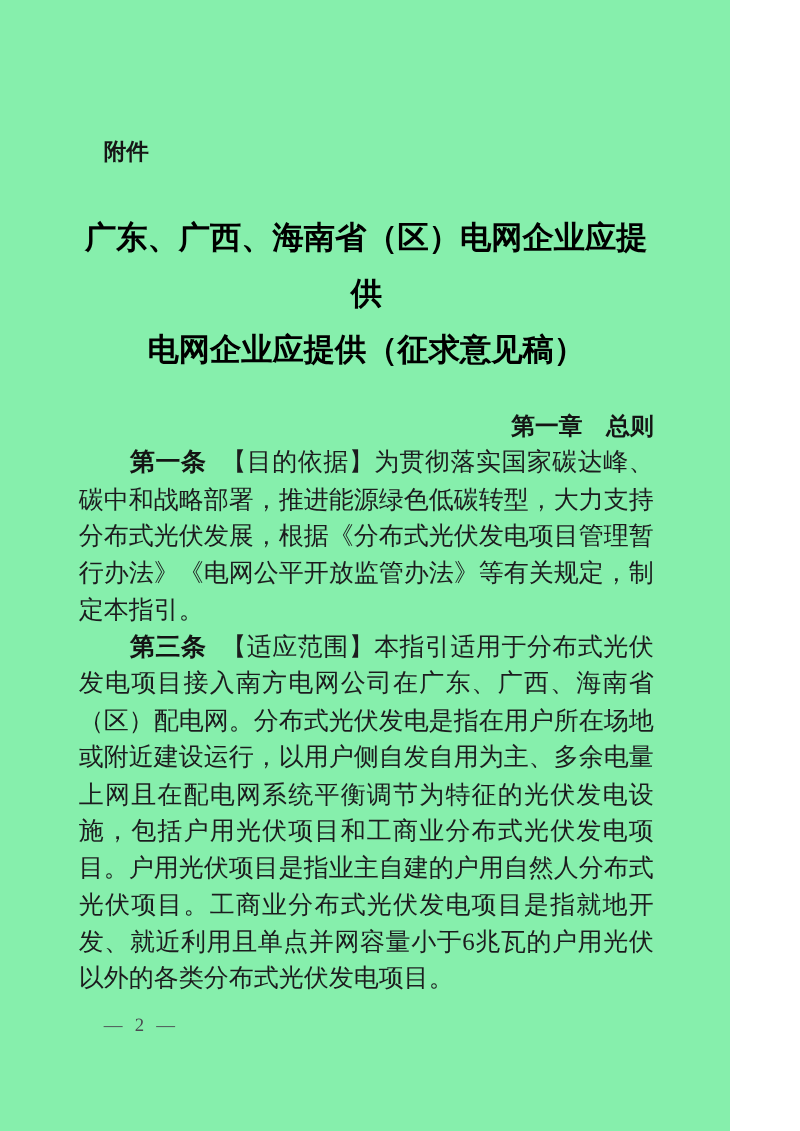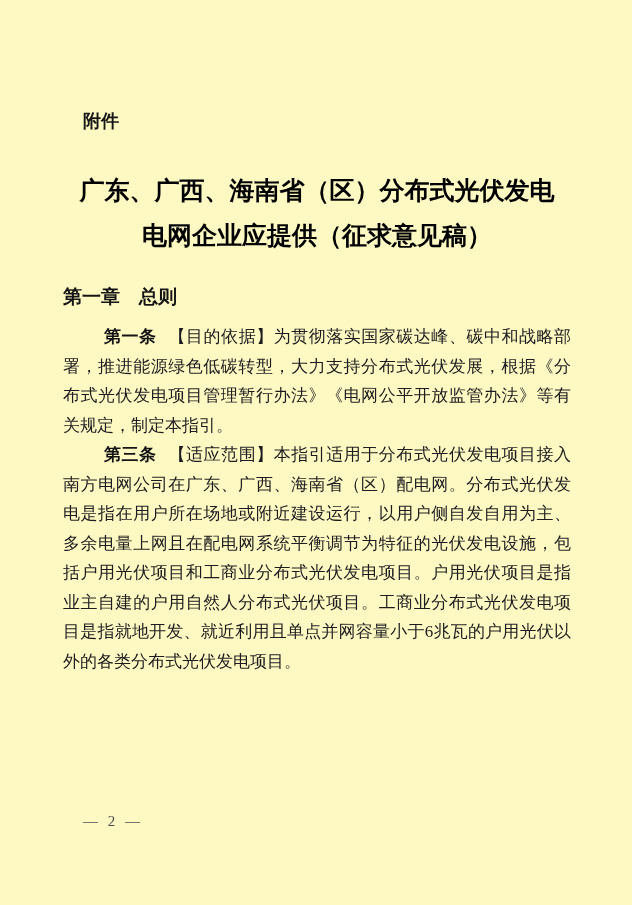--- a/index.html
+++ b/index.html
@@ -3,22 +3,22 @@
 <meta charset="utf-8">
 <style>
   html, body { margin: 0; padding: 0; }
   body {
     width: 640px; height: 905px;
     background: #ffffff;
     font-family: "Liberation Serif", "DejaVu Serif", serif;
   }
   .sheet {
     position: relative;
-    width: 632px; height: 905px;
-    background: #fef9c3;
+    width: 584px; height: 905px;
+    background: #86efac;
     overflow: hidden;
   }
   .content {
     padding: 110px 61px 0 63px;
   }
   .attachment-label {
     margin-left: 20px;
     font-family: "Liberation Sans", "DejaVu Sans", sans-serif;
     font-weight: 600;
     font-size: 18px;
@@ -28,30 +28,30 @@
   .doc-title {
     margin-top: 36px;
     text-align: center;
     font-weight: 700;
     font-size: 25px;
     line-height: 45px;
     color: #000000;
   }
   .chapter-heading {
     margin-top: 26px;
-    text-align: left;
+    text-align: right;
     font-family: "Liberation Sans", "DejaVu Sans", sans-serif;
     font-weight: 700;
     font-size: 19px;
     line-height: 26px;
     color: #141414;
   }
   .articles {
-    margin-top: 12px;
-    font-size: 17px;
+    margin-top: 1px;
+    font-size: 20px;
     line-height: 29.5px;
     text-align: justify;
     text-justify: inter-character;
     color: #1c1c1e;
   }
   .article {
     margin: 0;
     text-indent: 41px;
   }
   .article-number {
@@ -71,21 +71,21 @@
 </style>
 </head>
 <body>
 
 <div class="sheet">
   <div class="content">
 
     <div class="attachment-label">附件</div>
 
     <div class="doc-title">
-      <div>广东、广西、海南省（区）分布式光伏发电</div>
+      <div>广东、广西、海南省（区）电网企业应提供</div>
       <div>电网企业应提供（征求意见稿）</div>
     </div>
 
     <div class="chapter-heading">第一章　总则</div>
 
     <div class="articles">
       <p class="article">
         <span class="article-number">第一条</span><span>【目的依据】为贯彻落实国家碳达峰、碳中和战略部署，推进能源绿色低碳转型，大力支持分布式光伏发展，根据《分布式光伏发电项目管理暂行办法》《电网公平开放监管办法》等有关规定，制定本指引。</span>
       </p>
       <p class="article">

